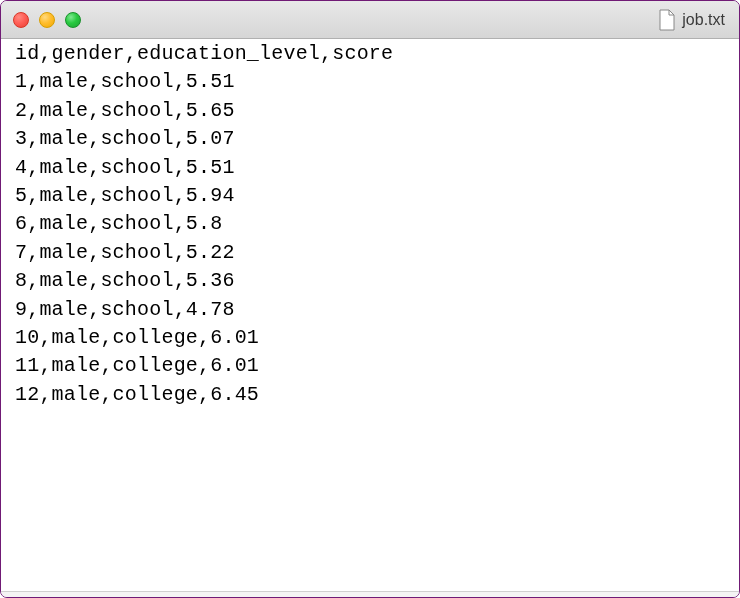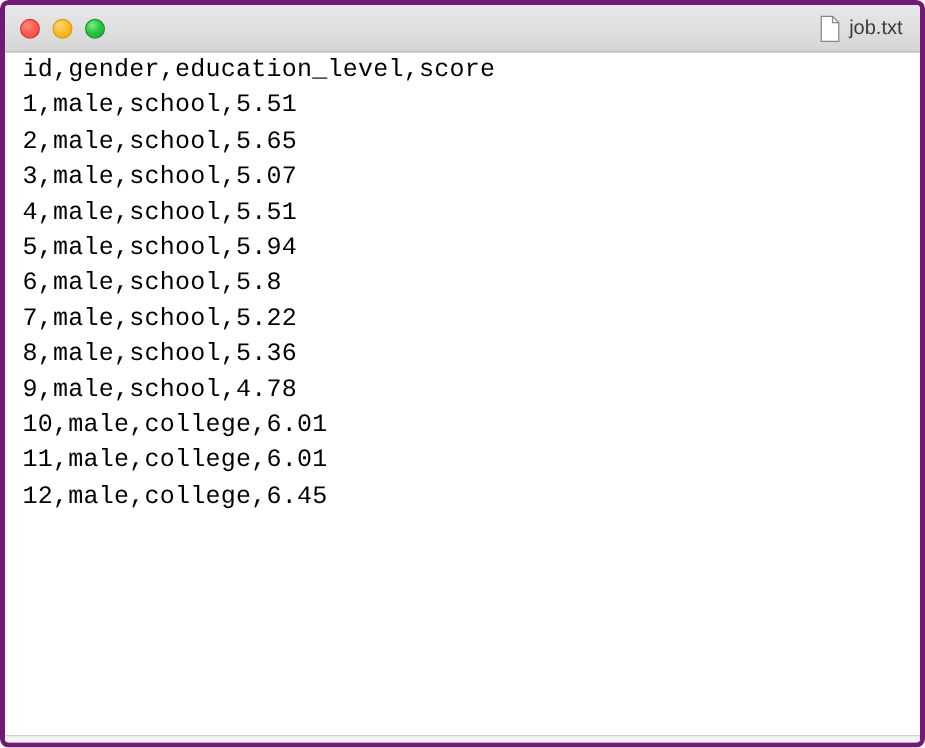--- a/index.html
+++ b/index.html
@@ -10,21 +10,21 @@
     body {
       width: 740px;
       height: 598px;
       background: #fff;
       font-family: "Menlo", "Monaco", "Courier New", monospace;
       overflow: hidden;
     }
     .window {
       width: 100%;
       height: 100%;
-      border: 4px solid #701a75;
+      border: 1px solid #701a75;
       border-radius: 7px;
       overflow: hidden;
       display: flex;
       flex-direction: column;
       background: #fff;
     }
     .titlebar {
       height: 38px;
       background: linear-gradient(to bottom, #e8e8e8 0%, #d6d6d6 100%);
       border-bottom: 1px solid #b0b0b0;

